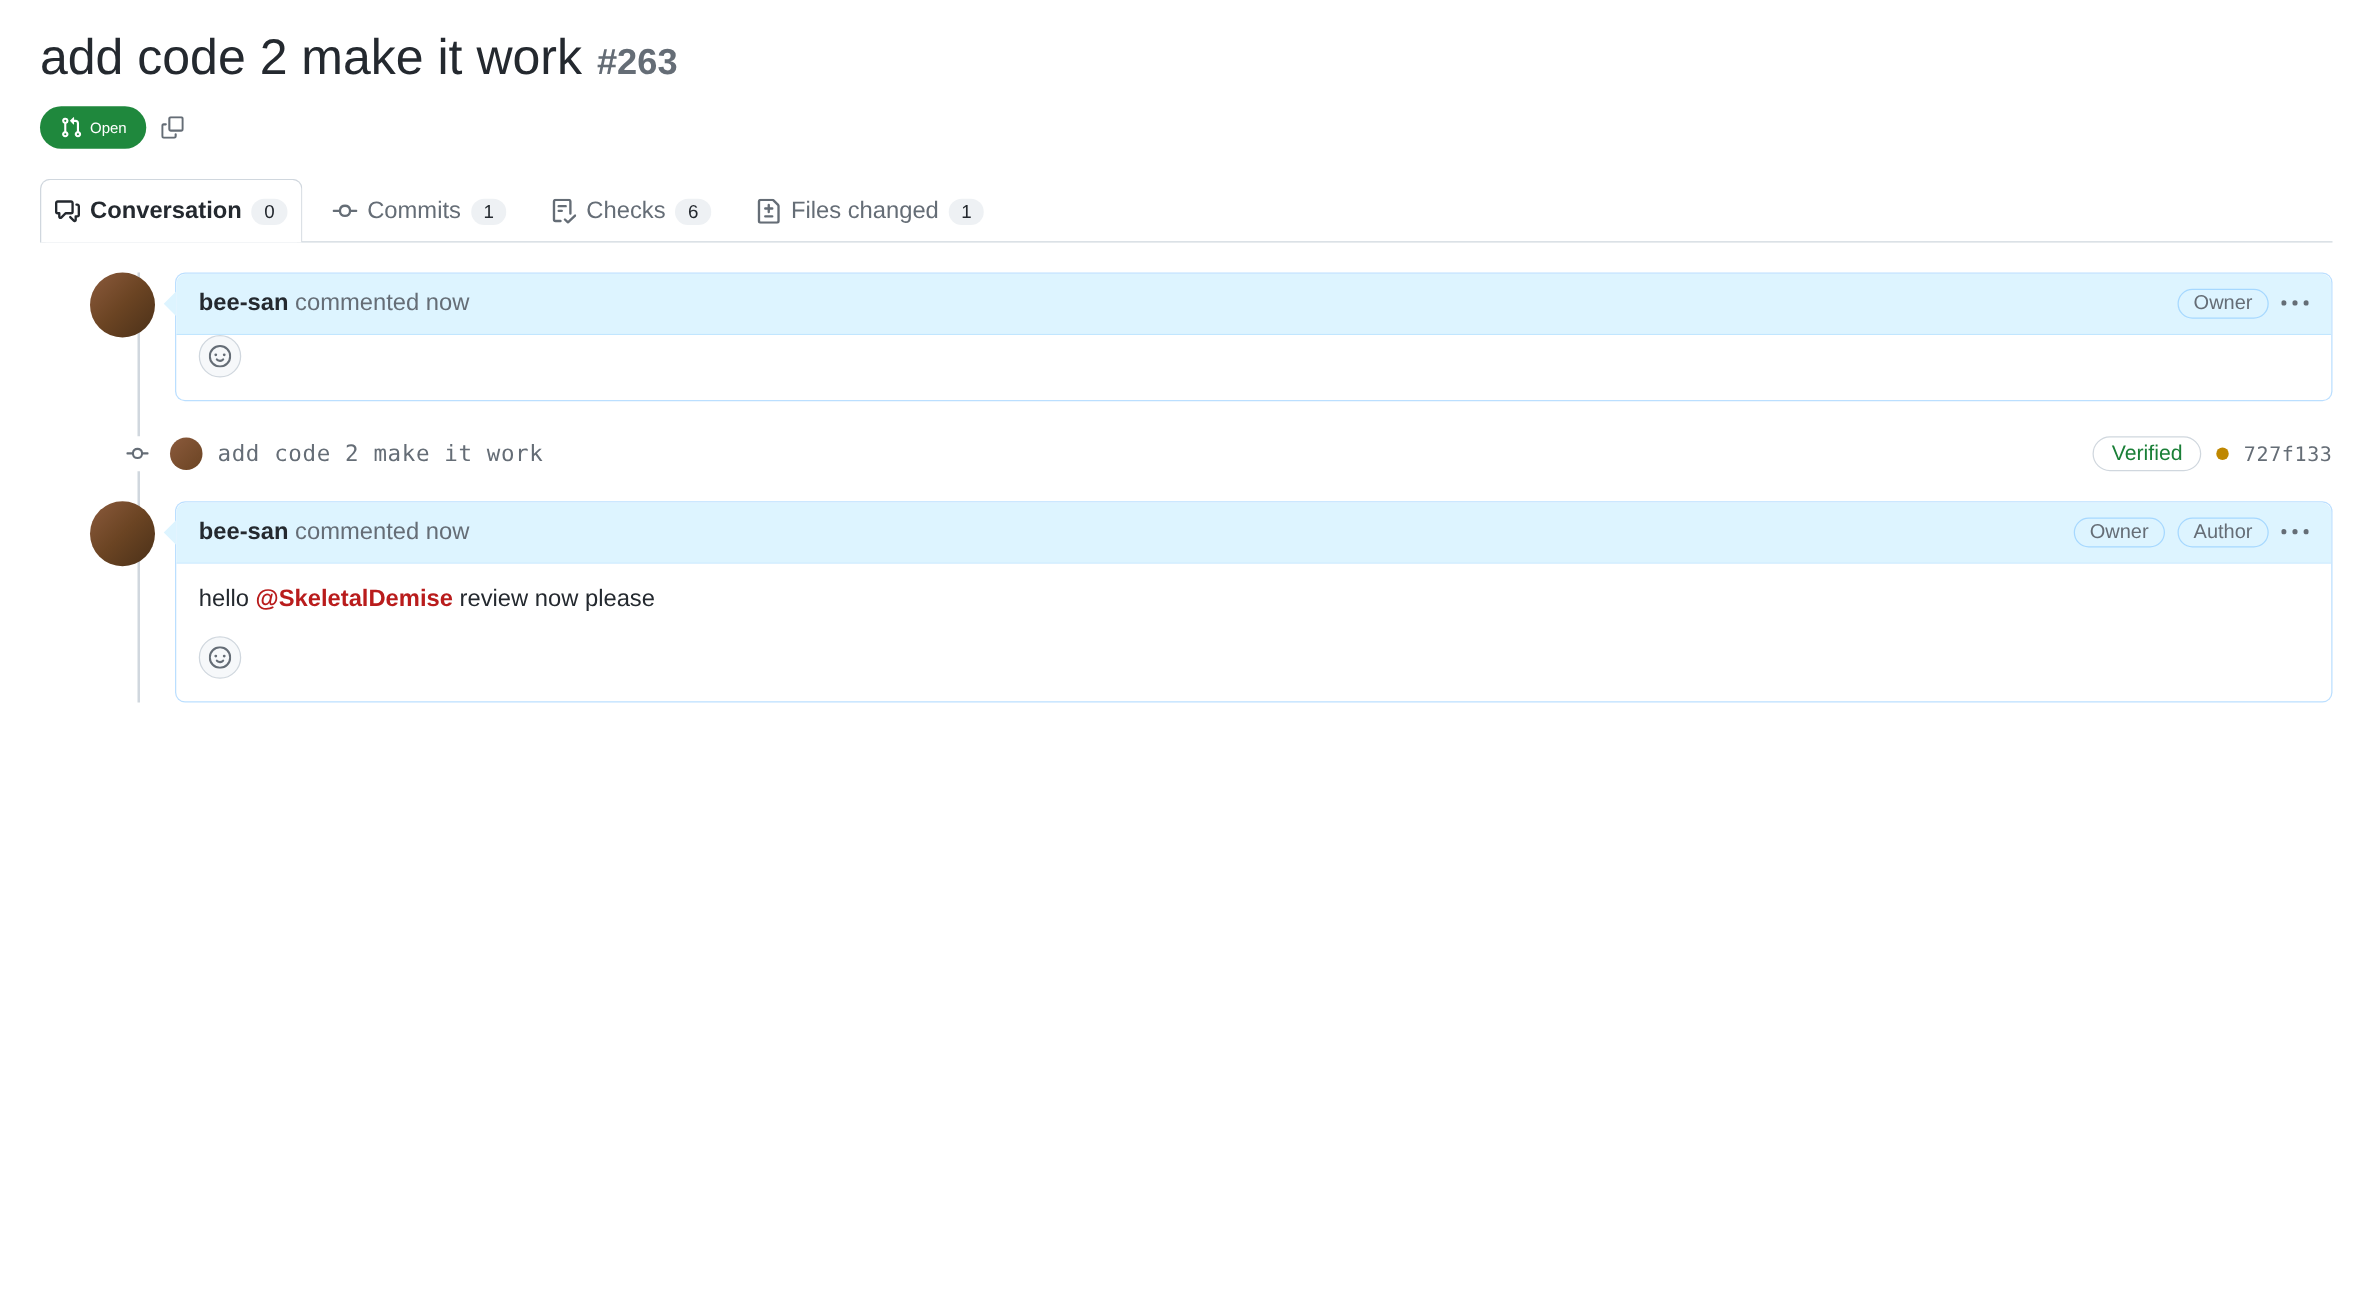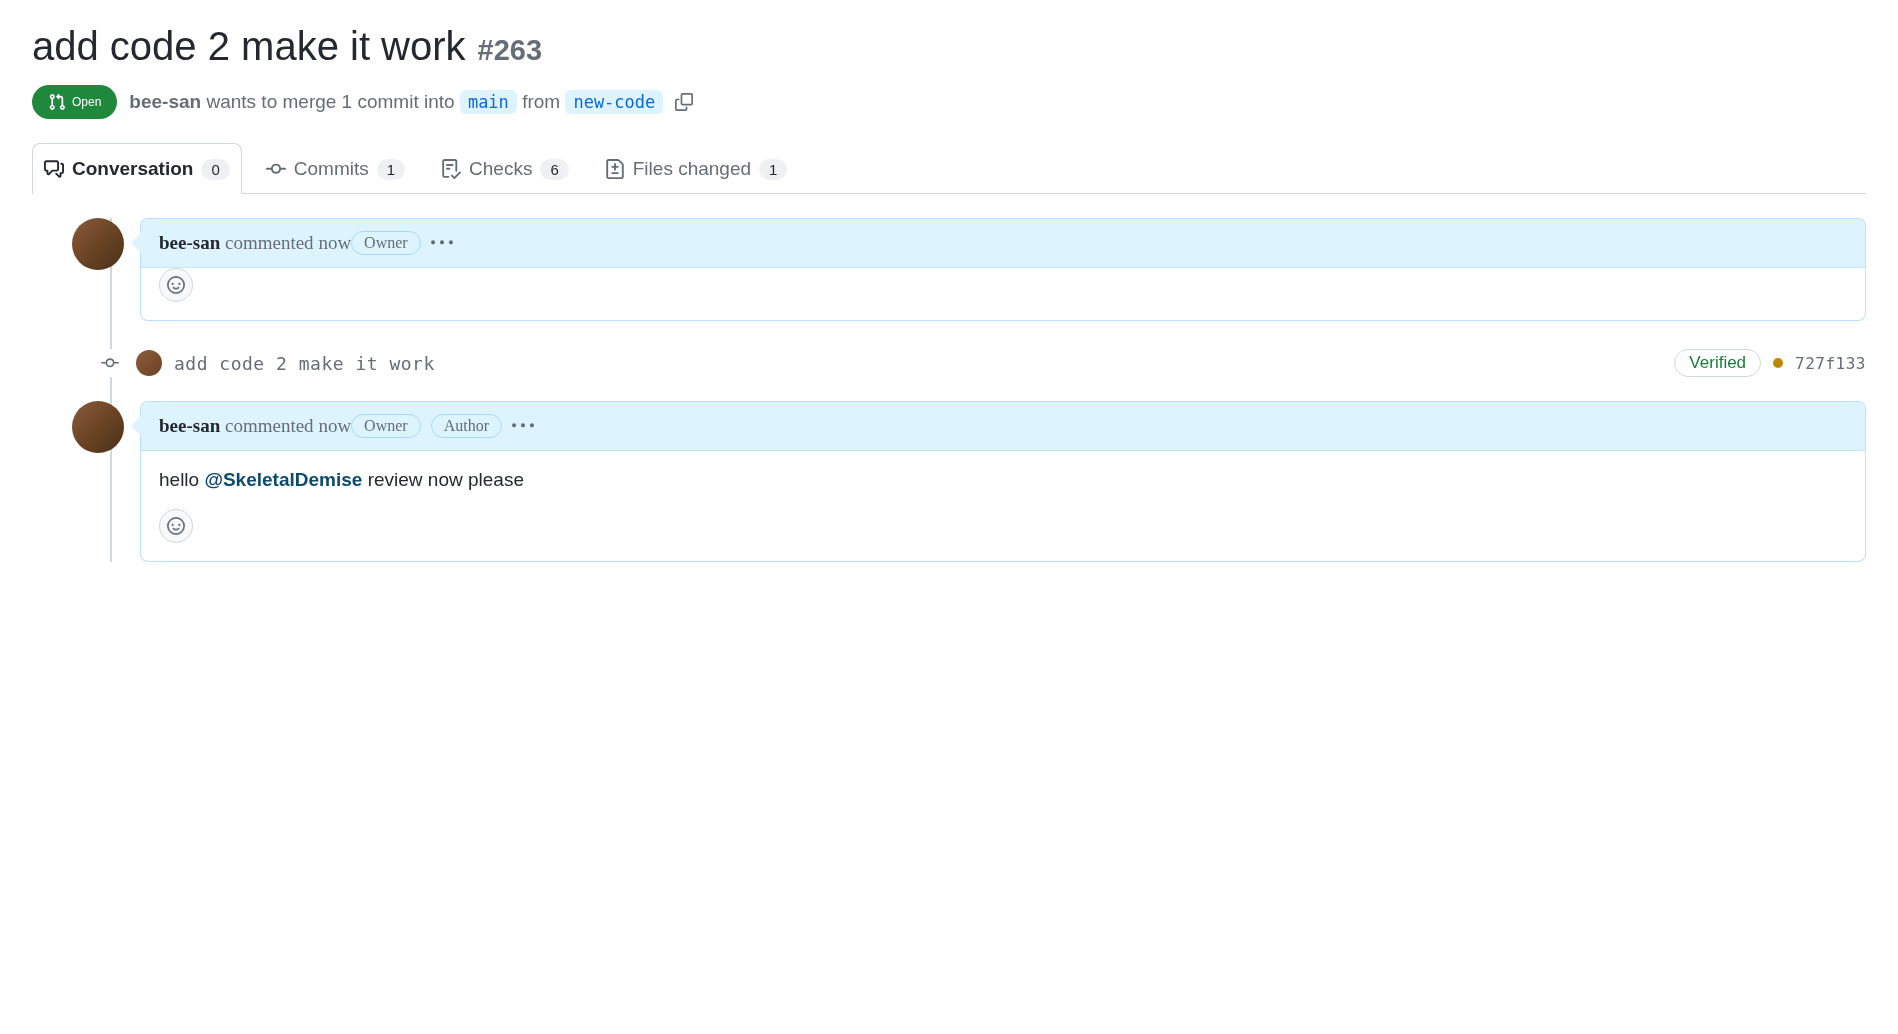--- a/index.html
+++ b/index.html
@@ -153,26 +153,26 @@
       left: -10px;
       top: 14px;
       width: 0;
       height: 0;
       border: 10px solid transparent;
       border-right-color: #ddf4ff;
       border-left: none;
     }
     .comment-header {
       display: flex;
+      justify-content: space-between;
       align-items: center;
       padding: 12px 18px;
       background: #ddf4ff;
       border-bottom: 1px solid #54aeff33;
       border-radius: 8px 8px 0 0;
-      font-family: Liberation Serif, serif;
     }
     .comment-header-left {
       font-size: 19px;
       color: #656d76;
     }
     .comment-author {
       font-weight: 700;
       color: #24292f;
     }
     .comment-header-right {
@@ -193,21 +193,21 @@
       width: 22px;
       height: 22px;
     }
     .comment-body {
       padding: 18px;
       font-size: 19px;
       color: #24292f;
     }
     .mention {
       font-weight: 600;
-      color: #0c4a6e;
+      color: #b91c1c;
     }
     .react-btn {
       margin: 0 18px 18px;
       width: 34px;
       height: 34px;
       border-radius: 50%;
       border: 1px solid #d0d7de;
       background: #f6f8fa;
       display: flex;
       align-items: center;
@@ -281,27 +281,20 @@
   <span class="title">add code 2 make it work</span>
   <span class="title-num">#263</span>
 </div>
 
 <div class="meta-row">
   <span class="open-badge">
     <svg viewBox="0 0 16 16" fill="currentColor">
         <path d="M1.5 3.25a2.25 2.25 0 1 1 3 2.122v5.256a2.251 2.251 0 1 1-1.5 0V5.372A2.25 2.25 0 0 1 1.5 3.25Zm5.677-.177L9.573.677A.25.25 0 0 1 10 .854V2.5h1A2.5 2.5 0 0 1 13.5 5v5.628a2.251 2.251 0 1 1-1.5 0V5a1 1 0 0 0-1-1h-1v1.646a.25.25 0 0 1-.427.177L7.177 3.427a.25.25 0 0 1 0-.354ZM3.75 2.5a.75.75 0 1 0 0 1.5.75.75 0 0 0 0-1.5Zm0 9.5a.75.75 0 1 0 0 1.5.75.75 0 0 0 0-1.5Zm8.25.75a.75.75 0 1 0 1.5 0 .75.75 0 0 0-1.5 0Z"></path>
       </svg>
     <span>Open</span>
-  </span>
-  <span class="merge-text">
-    <span class="author">bee-san</span>
-    <span>wants to merge 1 commit into</span>
-    <span class="branch">main</span>
-    <span>from</span>
-    <span class="branch">new-code</span>
   </span>
   <span class="copy-icon">
     <svg viewBox="0 0 16 16" fill="currentColor">
         <path d="M0 6.75C0 5.784.784 5 1.75 5h1.5a.75.75 0 0 1 0 1.5h-1.5a.25.25 0 0 0-.25.25v7.5c0 .138.112.25.25.25h7.5a.25.25 0 0 0 .25-.25v-1.5a.75.75 0 0 1 1.5 0v1.5A1.75 1.75 0 0 1 9.25 16h-7.5A1.75 1.75 0 0 1 0 14.25Z"></path>
         <path d="M5 1.75C5 .784 5.784 0 6.75 0h7.5C15.216 0 16 .784 16 1.75v7.5A1.75 1.75 0 0 1 14.25 11h-7.5A1.75 1.75 0 0 1 5 9.25Zm1.75-.25a.25.25 0 0 0-.25.25v7.5c0 .138.112.25.25.25h7.5a.25.25 0 0 0 .25-.25v-7.5a.25.25 0 0 0-.25-.25Z"></path>
       </svg>
   </span>
 </div>
 
 <div class="tabs">

